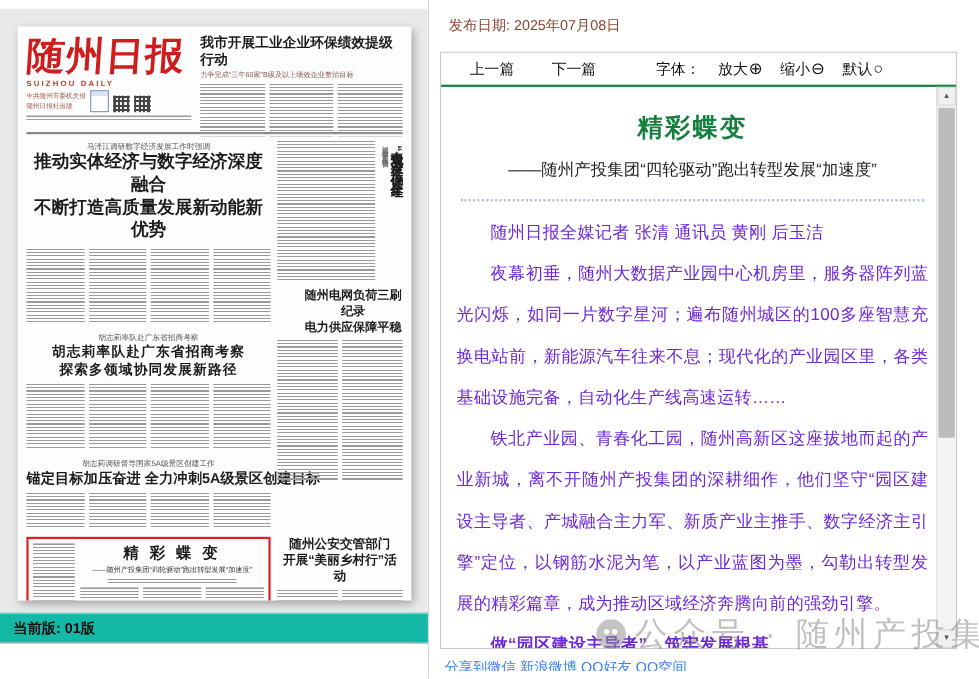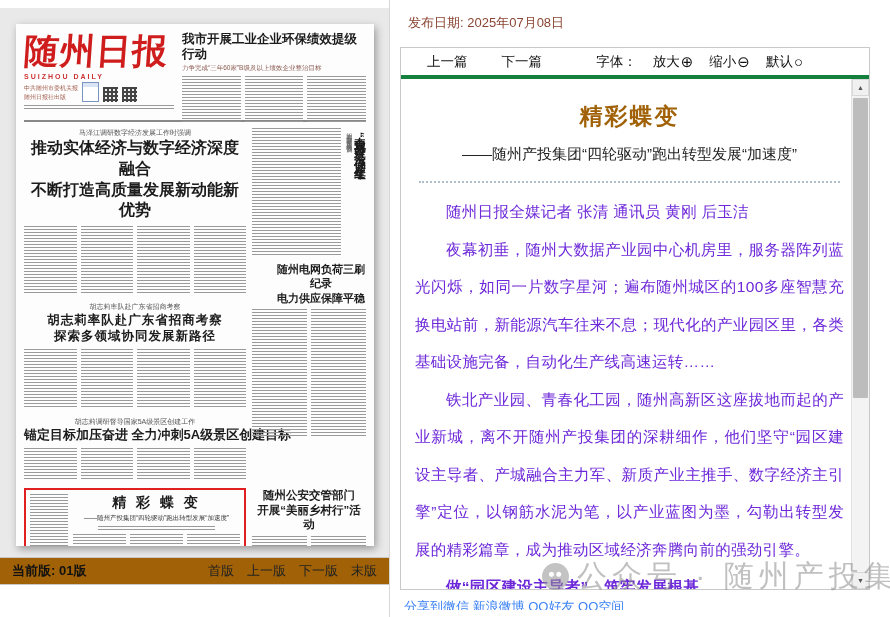--- a/index.html
+++ b/index.html
@@ -40,38 +40,38 @@
   .vert{writing-mode:vertical-rl;}
   .vert-strip{display:flex;}
   .v-kicker{font-size:6px;color:#666;letter-spacing:1px;}
   .v-head{font-size:11.5px;font-weight:bold;letter-spacing:1px;line-height:1.1;}
   .feature{border:2px solid #e02020;padding:4px;display:flex;gap:5px;width:210px;}
   .f-title{font-size:14px;font-weight:bold;text-align:center;letter-spacing:3px;}
   .f-sub{font-size:6.5px;text-align:center;color:#333;margin-top:2px;}
   .row3{display:flex;gap:6px;margin-top:8px;}
   
   .pager-bar{
-    position:absolute;left:0;top:557px;width:389px;height:28px;background:#a16207;
+    position:absolute;left:0;top:557px;width:389px;height:28px;background:#14b8a6;
     border-top:1px solid #c8c8c8;border-bottom:1px solid #c8c8c8;
     display:flex;align-items:center;padding:0 12px;box-sizing:border-box;font-size:13px;
   }
   .pager-cur{font-weight:bold;color:#111;}
   .pager-links{margin-left:auto;display:flex;gap:13px;}
   .pager-links span{color:#222;cursor:pointer;}
   
   .right-panel{position:absolute;left:390px;top:0;width:500px;height:617px;background:#fff;}
   .pub-date{position:absolute;left:18px;top:14px;font-size:13px;color:#8b4532;}
   .article-box{position:absolute;left:10px;top:47px;width:470px;height:543px;border:1px solid #c9c9c9;box-sizing:border-box;background:#fff;}
-  .nav-row{height:31px;border-bottom:4px solid #15803d;display:flex;align-items:center;padding:0 26px;box-sizing:border-box;font-size:13.5px;color:#111;}
+  .nav-row{height:31px;border-bottom:2px solid #15803d;display:flex;align-items:center;padding:0 26px;box-sizing:border-box;font-size:13.5px;color:#111;}
   .nav-link{margin-right:34px;cursor:pointer;}
   .font-controls{margin-left:auto;margin-right:40px;display:flex;align-items:center;gap:16px;}
   .font-btn{cursor:pointer;display:flex;align-items:center;gap:1px;}
   .font-ic{font-size:15px;line-height:1;}
   .content{position:absolute;left:0;top:31px;right:17px;bottom:0;overflow:hidden;padding:10px 8px 0 14px;}
-  .a-title{text-align:center;font-size:23px;font-weight:bold;color:#a16207;margin-top:12px;letter-spacing:2px;}
+  .a-title{text-align:center;font-size:23px;font-weight:bold;color:#15803d;margin-top:12px;letter-spacing:2px;}
   .a-sub{text-align:center;font-size:15px;color:#222;margin-top:13px;}
   .a-divider{border-top:2px dotted #aebecb;margin:17px 4px 10px;}
   .content p{font-size:15.5px;line-height:2.42;text-align:justify;text-indent:2em;margin:0;color:#6d28d9;letter-spacing:.3px;}
   .p-heading{font-weight:bold;}
   
   .sb{position:absolute;right:0;top:31px;bottom:0;width:17px;background:#f3f3f3;border-left:1px solid #e2e2e2;}
   .sb-btn{position:absolute;left:0;width:17px;height:17px;background:#f0f0f0;border:1px solid #d8d8d8;box-sizing:border-box;display:flex;align-items:center;justify-content:center;font-size:7px;color:#555;cursor:pointer;}
   .sb-up{top:0;}
   .sb-down{bottom:0;}
   .sb-thumb{position:absolute;left:1px;right:1px;top:19px;height:300px;background:#bcbcbc;border-radius:1px;cursor:grab;}
@@ -206,26 +206,20 @@
         </div>
 
       </div>
     </div>
 
   </div>
 
   <div class="pager-bar">
     <span class="pager-cur">
       <span>当前版:</span>&nbsp;<span>01版</span>
-    </span>
-    <span class="pager-links">
-      <span>首版</span>
-      <span>上一版</span>
-      <span>下一版</span>
-      <span>末版</span>
     </span>
   </div>
 </div>
 
 <div class="right-panel">
   <div class="pub-date">
     <span>发布日期:</span>
     <span>2025年07月08日</span>
   </div>
 

